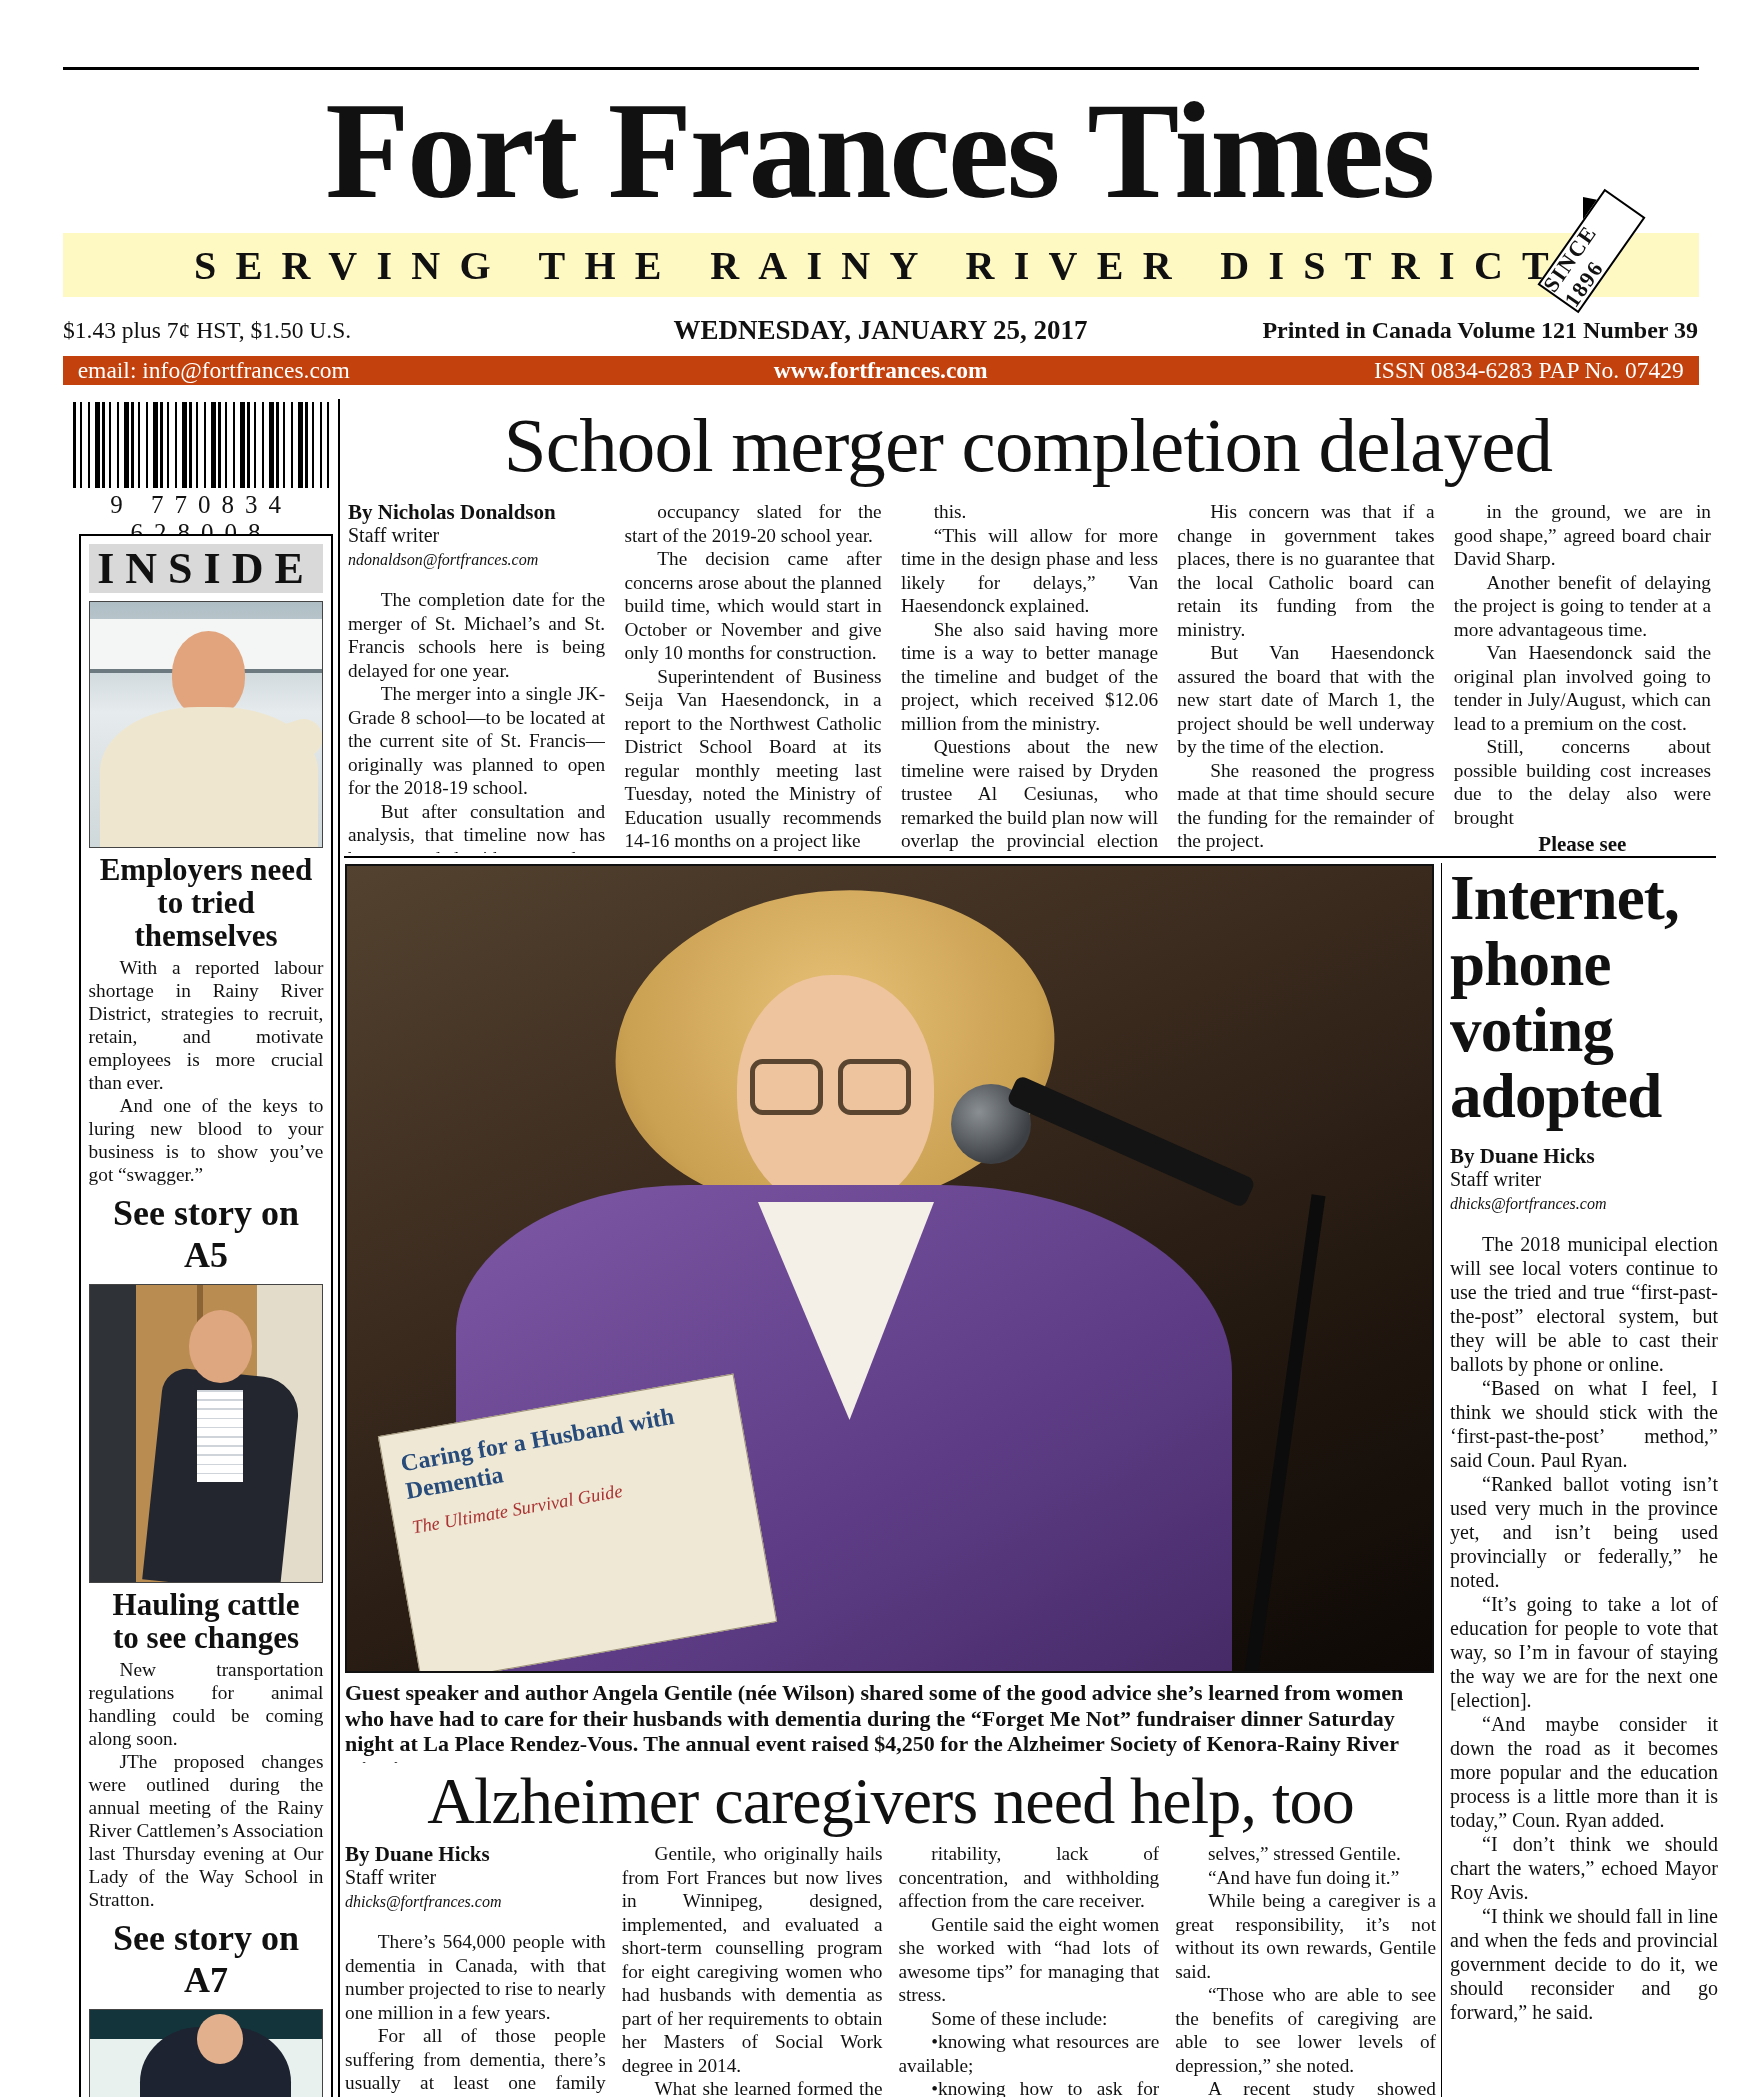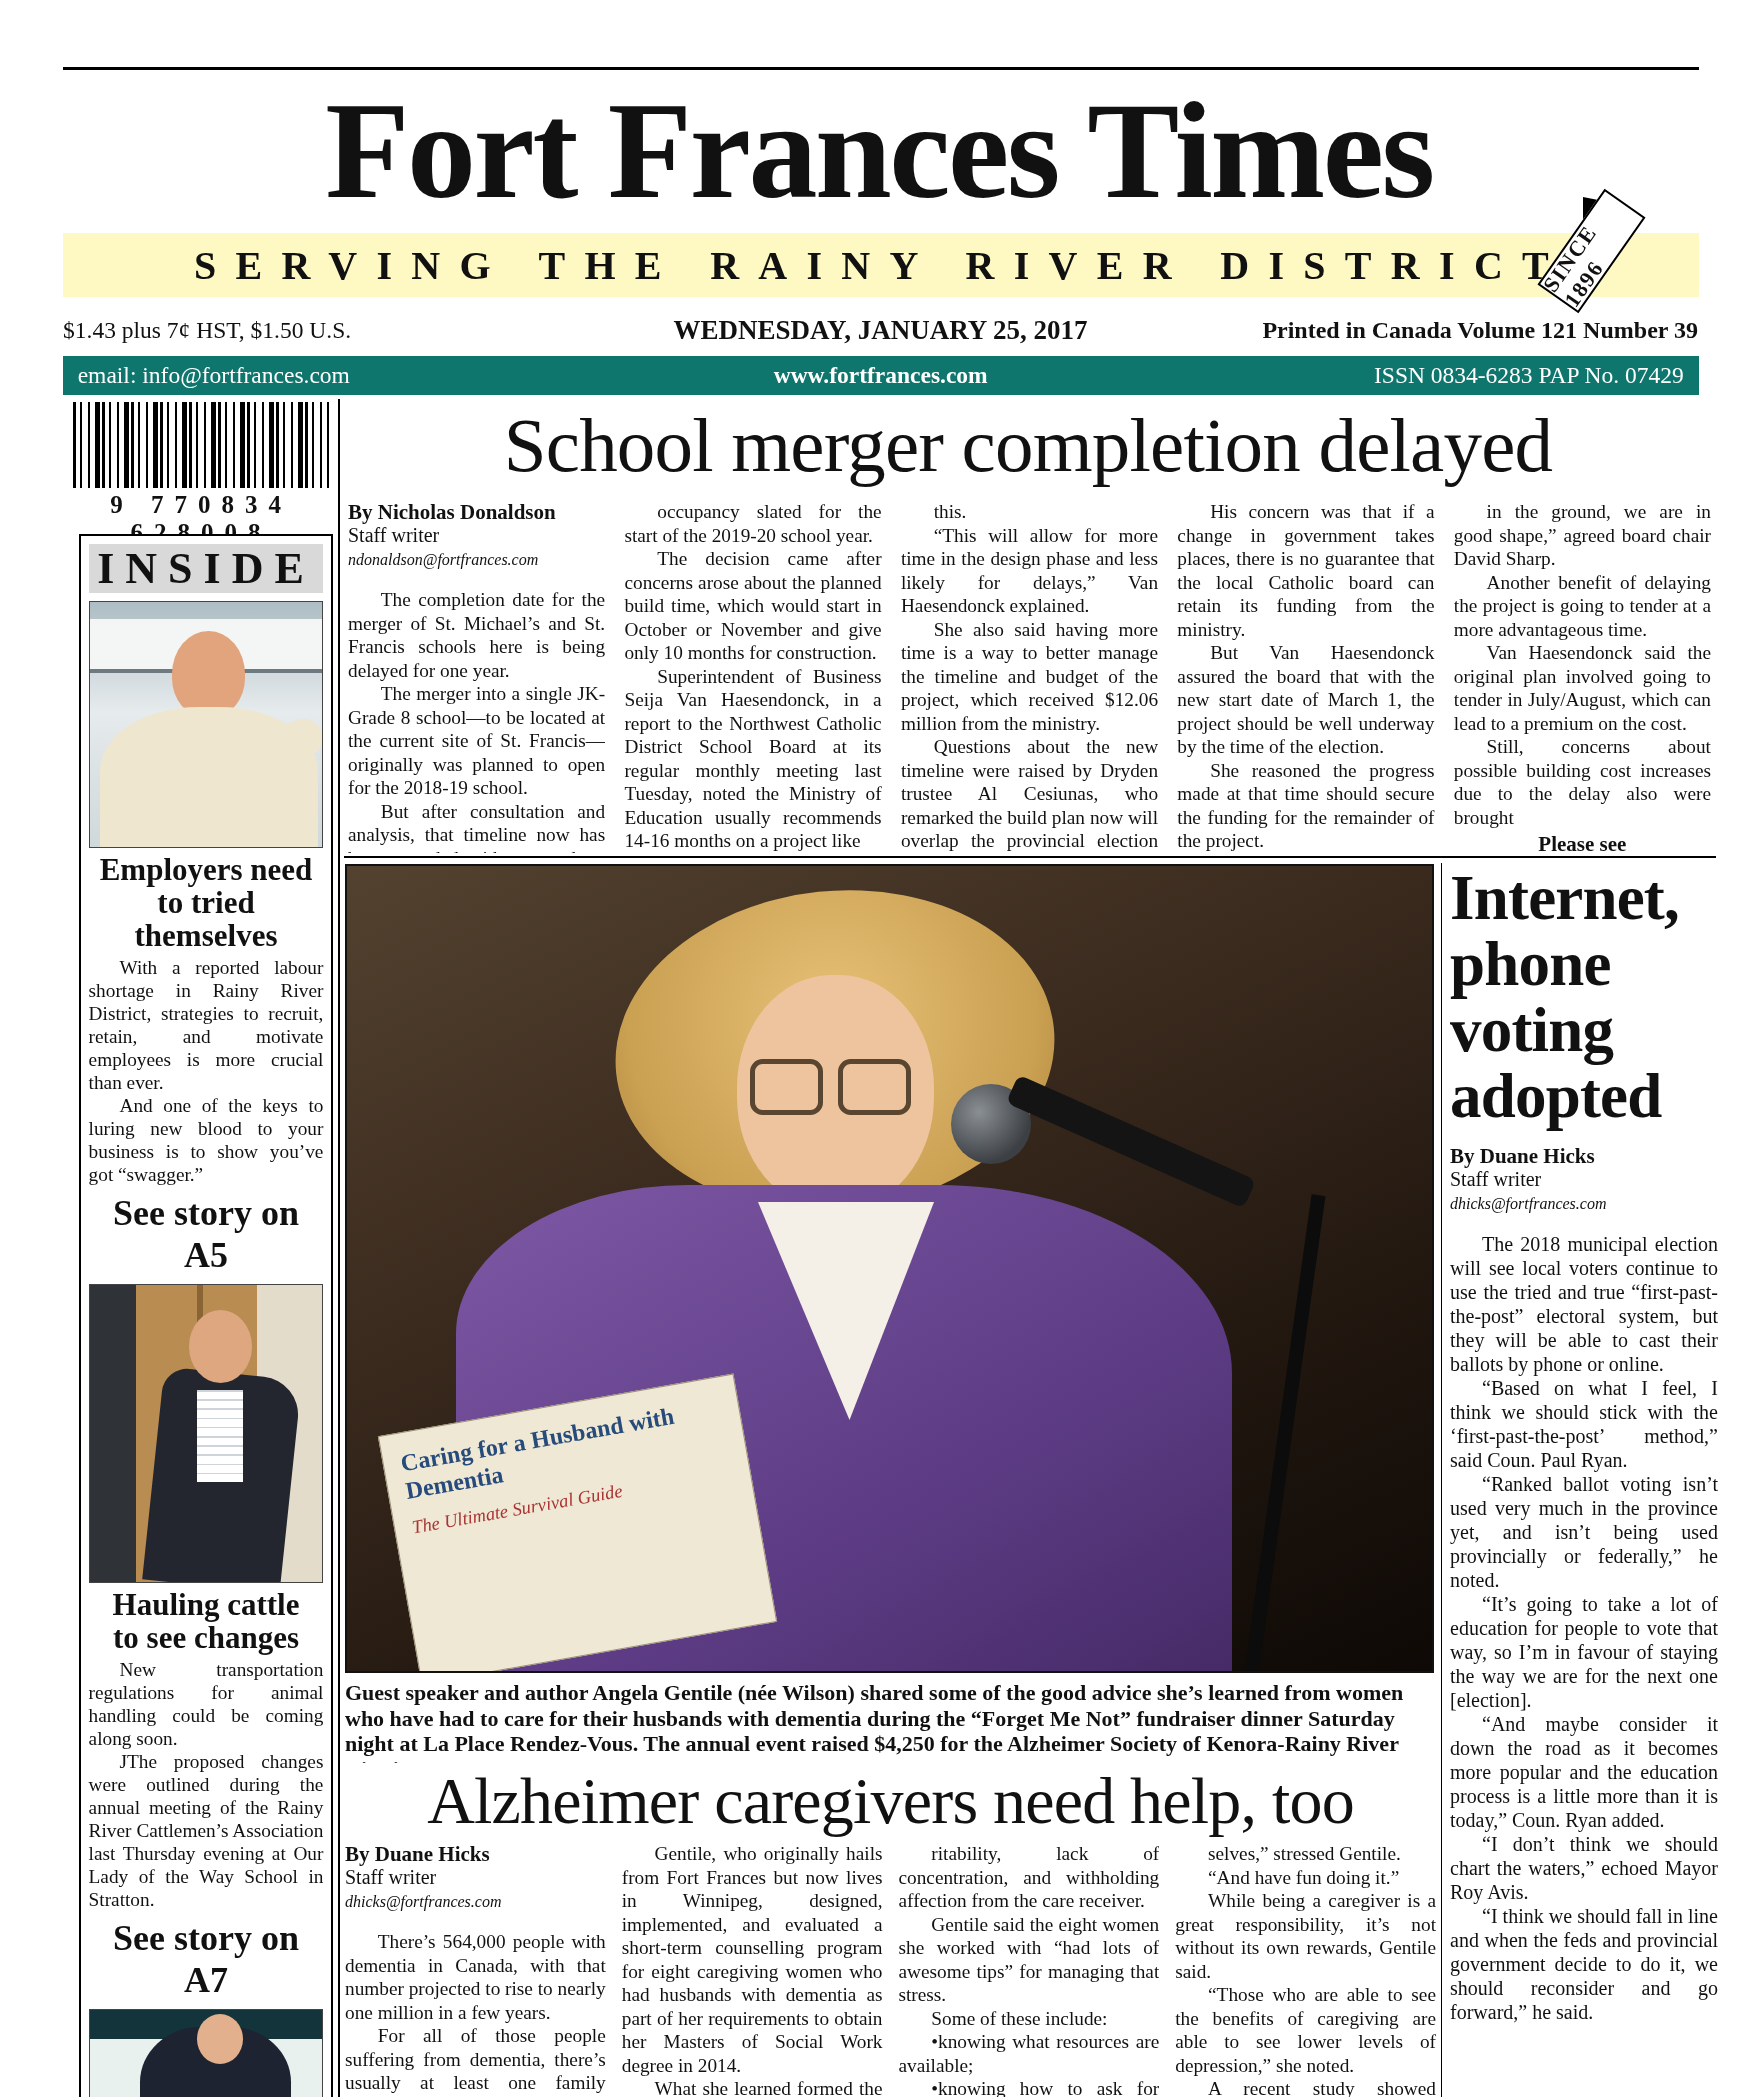--- a/index.html
+++ b/index.html
@@ -17,33 +17,33 @@
   .since-badge{left:1533px;top:197px;width:126px;height:126px;z-index:5;}
   .since-flag{position:absolute;left:50px;top:0;width:38px;height:50px;background:#000;
               clip-path:polygon(0 0,100% 15%,100% 85%,0 100%);}
   .since-ribbon{position:absolute;left:0px;top:29px;width:113px;height:46px;background:#fff;
                 border:2.5px solid #000;transform:rotate(-55deg);display:flex;align-items:center;
                 justify-content:center;font-size:22px;font-weight:bold;letter-spacing:1.7px;}
   .info-row{left:63px;top:310px;width:1636px;height:40px;display:flex;align-items:center;}
   .price{font-size:23.5px;width:503px;}
   .date{font-size:27px;font-weight:bold;width:629px;text-align:center;}
   .printed{font-size:24px;font-weight:bold;width:503px;text-align:right;}
-  .blue-bar{left:63px;top:356px;width:1636px;height:39px;background:#0f766e;color:#fff;
+  .blue-bar{left:63px;top:356px;width:1636px;height:29px;background:#c2410c;color:#fff;
             display:flex;align-items:center;font-size:23.5px;}
   .blue-bar .bb-left{width:545px;padding-left:14.7px;}
   .blue-bar .bb-mid{width:516px;text-align:center;font-weight:bold;}
   .blue-bar .bb-right{width:545px;text-align:right;padding-right:14.7px;}
 
   
   .barcode-wrap{left:69px;top:402px;width:264px;height:124px;background:#fff;}
   .barcode{width:256px;height:86px;margin:0 auto;
      background:
        repeating-linear-gradient(90deg,#000 0 3.4px,#fff 3.4px 6.7px,#000 6.7px 9.2px,#fff 9.2px 15px,
          #000 15px 17px,#fff 17px 22px,#000 22px 27px,#fff 27px 29px);}
-  .barcode-digits{text-align:center;font-size:25px;letter-spacing:11px;margin-top:2.5px;font-weight:bold;}
+  .barcode-digits{text-align:center;font-size:25px;letter-spacing:11px;margin-top:2.5px;}
   .side-vline{left:338px;top:399px;width:1.7px;height:2104px;background:#000;}
   .inside-box{left:79px;top:534px;width:254px;height:1954px;border:2.5px solid #000;
               background:#fff;box-sizing:border-box;padding:7.6px;overflow:hidden;}
   .inside-band{background:#d9d9d9;height:49px;display:flex;align-items:center;justify-content:center;
                font-size:44px;font-weight:bold;letter-spacing:11px;}
   .sphoto{width:100%;margin-top:8.4px;position:relative;overflow:hidden;border:0.8px solid #444;box-sizing:border-box;}
   .shead{font-size:31px;font-weight:bold;text-align:center;line-height:1.06;margin-top:5.9px;}
   .sidebar-par p{font-size:19.3px;line-height:23px;text-align:justify;text-indent:1.6em;margin:0;}
   .sidebar-par{margin-top:3.4px;}
   .see-story{font-size:36px;font-weight:bold;text-align:center;margin-top:5.9px;}

